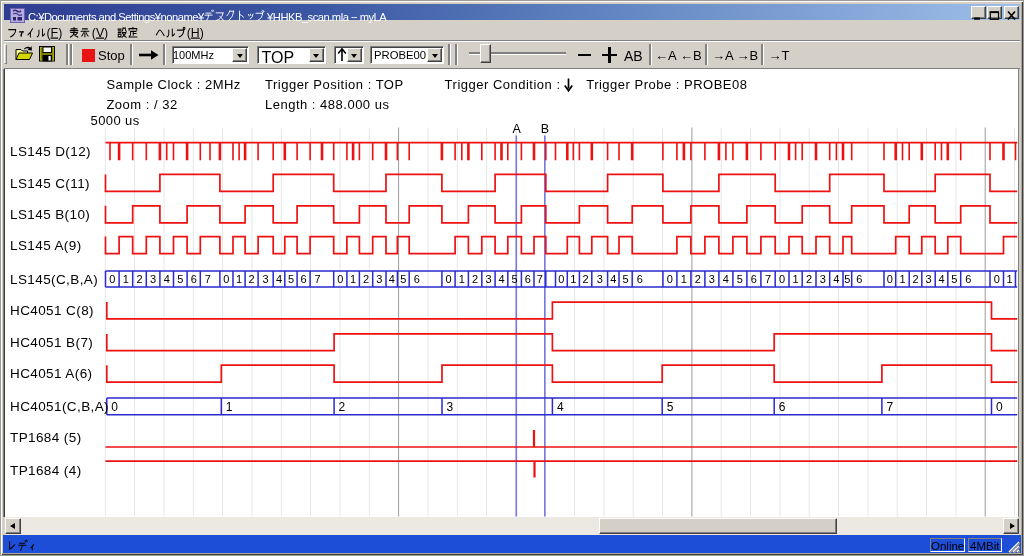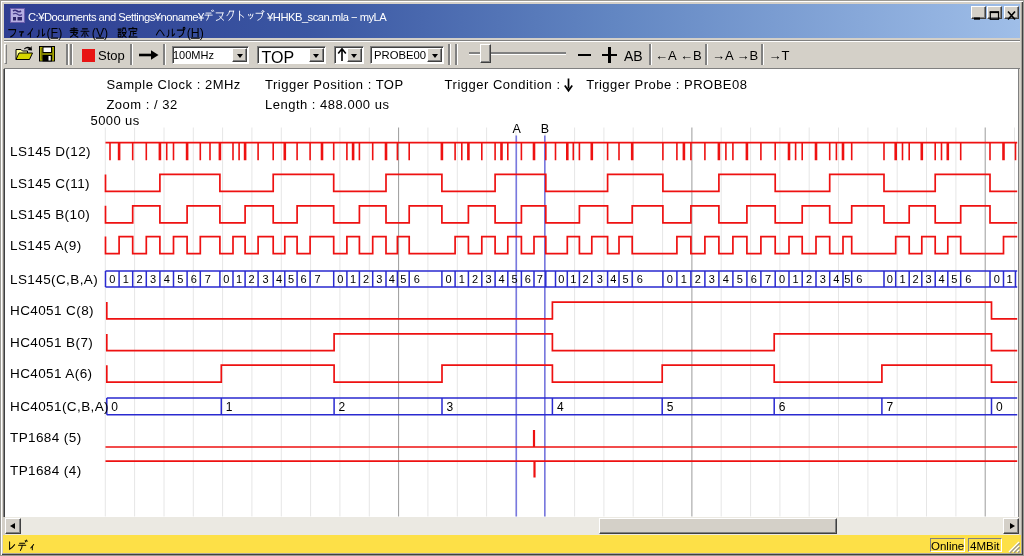--- a/index.html
+++ b/index.html
@@ -1,17 +1,17 @@
 <!DOCTYPE html>
 <html><head><meta charset="utf-8"><style>
 *{margin:0;padding:0;box-sizing:border-box}
 html,body{width:1024px;height:556px;overflow:hidden}
 body{position:relative;background:#d4d0c8;font-family:"Liberation Sans",sans-serif;-webkit-font-smoothing:antialiased}
 .frame{position:absolute;inset:0;border:1px solid #9c9a94;box-shadow:inset 1px 1px 0 #fff,inset -1px -1px 0 #404040,inset -2px -2px 0 #aaa69e}
-.title{position:absolute;left:4px;top:4px;width:1016px;height:34px;background:linear-gradient(to right,#2f3e92,#3a56a2 30%,#6286c2 60%,#9fbee8)}
+.title{position:absolute;left:4px;top:4px;width:1016px;height:16px;background:linear-gradient(to right,#2f3e92,#3a56a2 30%,#6286c2 60%,#9fbee8)}
 .titlesvg{position:absolute;left:0;top:0}
 .wbtn{position:absolute;top:6px;width:15px;height:13px;background:#d4d0c8;border:1px solid;border-color:#fff #404040 #404040 #fff;box-shadow:inset -1px -1px 0 #808080}
 .menusvg{position:absolute;left:0;top:0}
 .tbband{position:absolute;left:4px;top:40px;width:1016px;height:29px;border-top:1px solid #808080;box-shadow:inset 0 1px 0 #fff}
 .tbbot{position:absolute;left:4px;top:68px;width:1016px;height:1px;background:#808080}
 .grip{position:absolute;width:3px;background:#d4d0c8;border:1px solid;border-color:#fff #808080 #808080 #fff}
 .groove{position:absolute;width:2px;background:#808080;box-shadow:1px 0 0 #fff}
 .stopsq{position:absolute;left:82px;top:49px;width:12.5px;height:12.5px;background:#e81414}
 .tbtext{position:absolute;font-size:13px;color:#000;white-space:pre}
 .combo{position:absolute;top:46px;height:18px;background:#fff;border:1px solid;border-color:#808080 #fff #fff #808080;box-shadow:inset 1px 1px 0 #404040}
@@ -22,21 +22,21 @@
 .slidethumb{position:absolute;left:480px;top:43.5px;width:10.5px;height:19px;background:#d4d0c8;border:1px solid;border-color:#fff #404040 #404040 #fff;box-shadow:inset -1px -1px 0 #808080}
 .minus{position:absolute;left:577.5px;top:53.5px;width:13px;height:2.6px;background:#000}
 .plus1{position:absolute;left:602px;top:53.5px;width:15px;height:2.6px;background:#000}
 .plus2{position:absolute;left:608.2px;top:47px;width:2.6px;height:15.5px;background:#000}
 .client{position:absolute;left:5px;top:69px;width:1013px;height:448px;background:#fff;box-shadow:-1px 0 0 #404040,-2px 0 0 #808080,1px 0 0 #808080}
 .wave{position:absolute;left:0;top:0}
 .sbar{position:absolute;left:5px;top:517px;width:1013.5px;height:17.5px;background:#ebe9e2}
 .sbtn{position:absolute;top:0.5px;width:16px;height:16px;background:#d4d0c8;border:1px solid;border-color:#fff #404040 #404040 #fff;box-shadow:inset -1px -1px 0 #808080}
 .sarr{position:absolute;top:4.5px;width:0;height:0;border:3.5px solid transparent}
 .sthumb{position:absolute;left:594px;top:0.5px;width:238px;height:16.5px;background:#d4d0c8;border:1px solid;border-color:#fff #404040 #404040 #fff;box-shadow:inset -1px -1px 0 #808080}
-.status{position:absolute;left:3px;top:535px;width:1018px;height:18px;background:#fde047}
+.status{position:absolute;left:3px;top:535px;width:1018px;height:18px;background:#1d4ed8}
 .spane{position:absolute;top:2.5px;height:14px;border:1px solid;border-color:#808080 #fff #fff #808080;font-size:11.5px;text-align:center;padding-top:1px}
 .resz{position:absolute;left:1005px;top:539px;width:15px;height:14px}
 </style></head><body>
 <div class="frame"></div>
 <div class="title">
     <svg width="15" height="15" viewBox="0 0 15 15" style="position:absolute;left:6px;top:4px">
       <rect x="0.5" y="0.5" width="14" height="14" fill="#b6aee2" stroke="#6b5fae"></rect>
       <path d="M3 3 Q5 1.5 7 3 Q9 4.5 11 3" stroke="#3a2f7d" stroke-width="1.6" fill="none"></path>
       <path d="M3 6 Q5.5 4.5 8 6.5 Q10 8 12 6.5" stroke="#4a3f8d" stroke-width="1.4" fill="none"></path>
       <rect x="3" y="9" width="3" height="3.5" fill="#2c2468"></rect>

